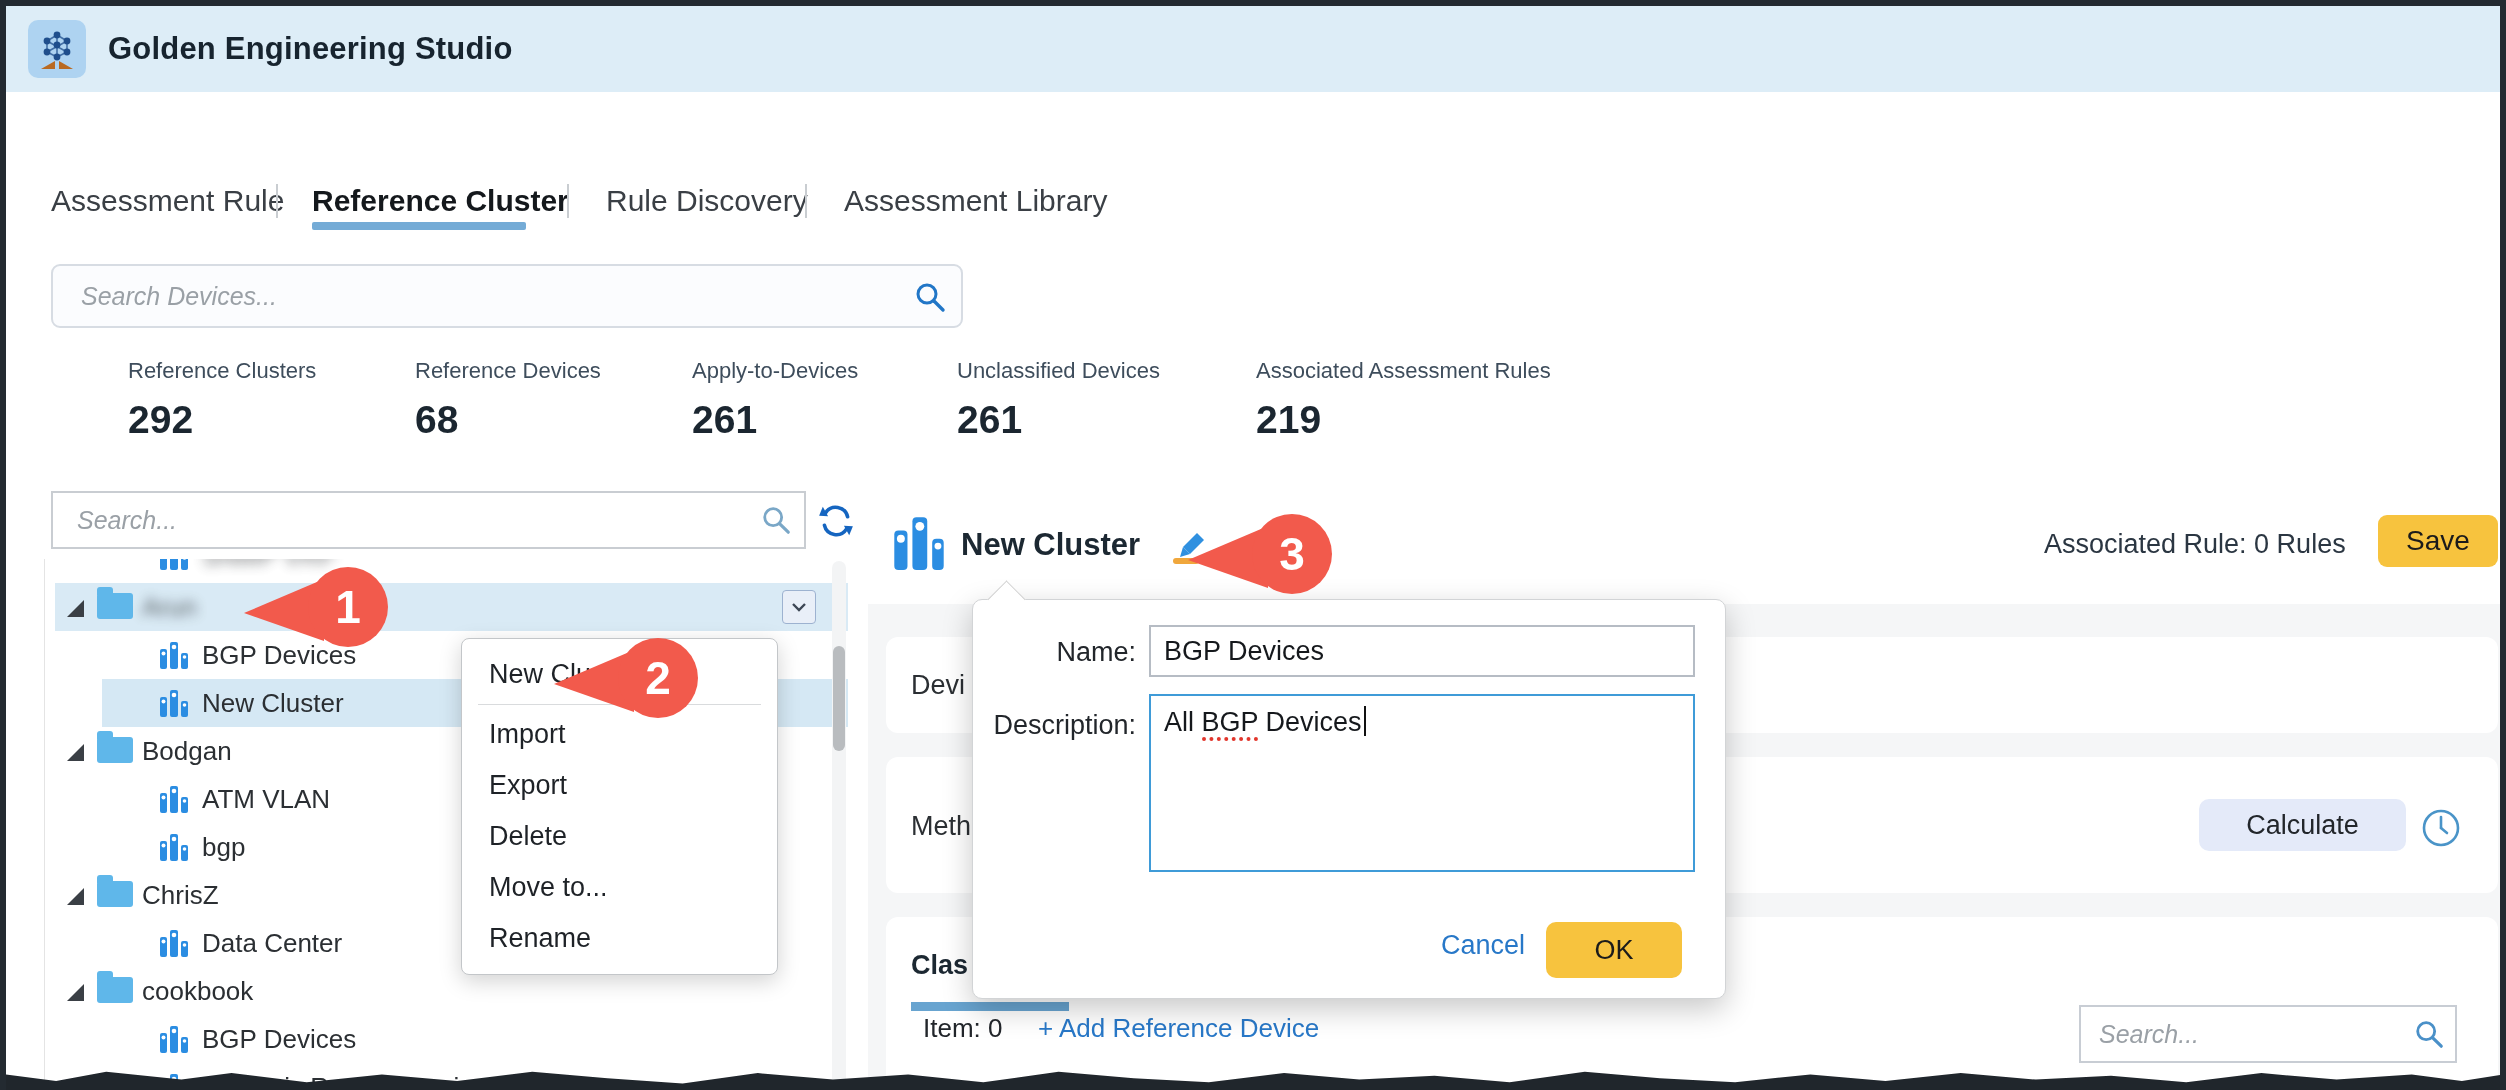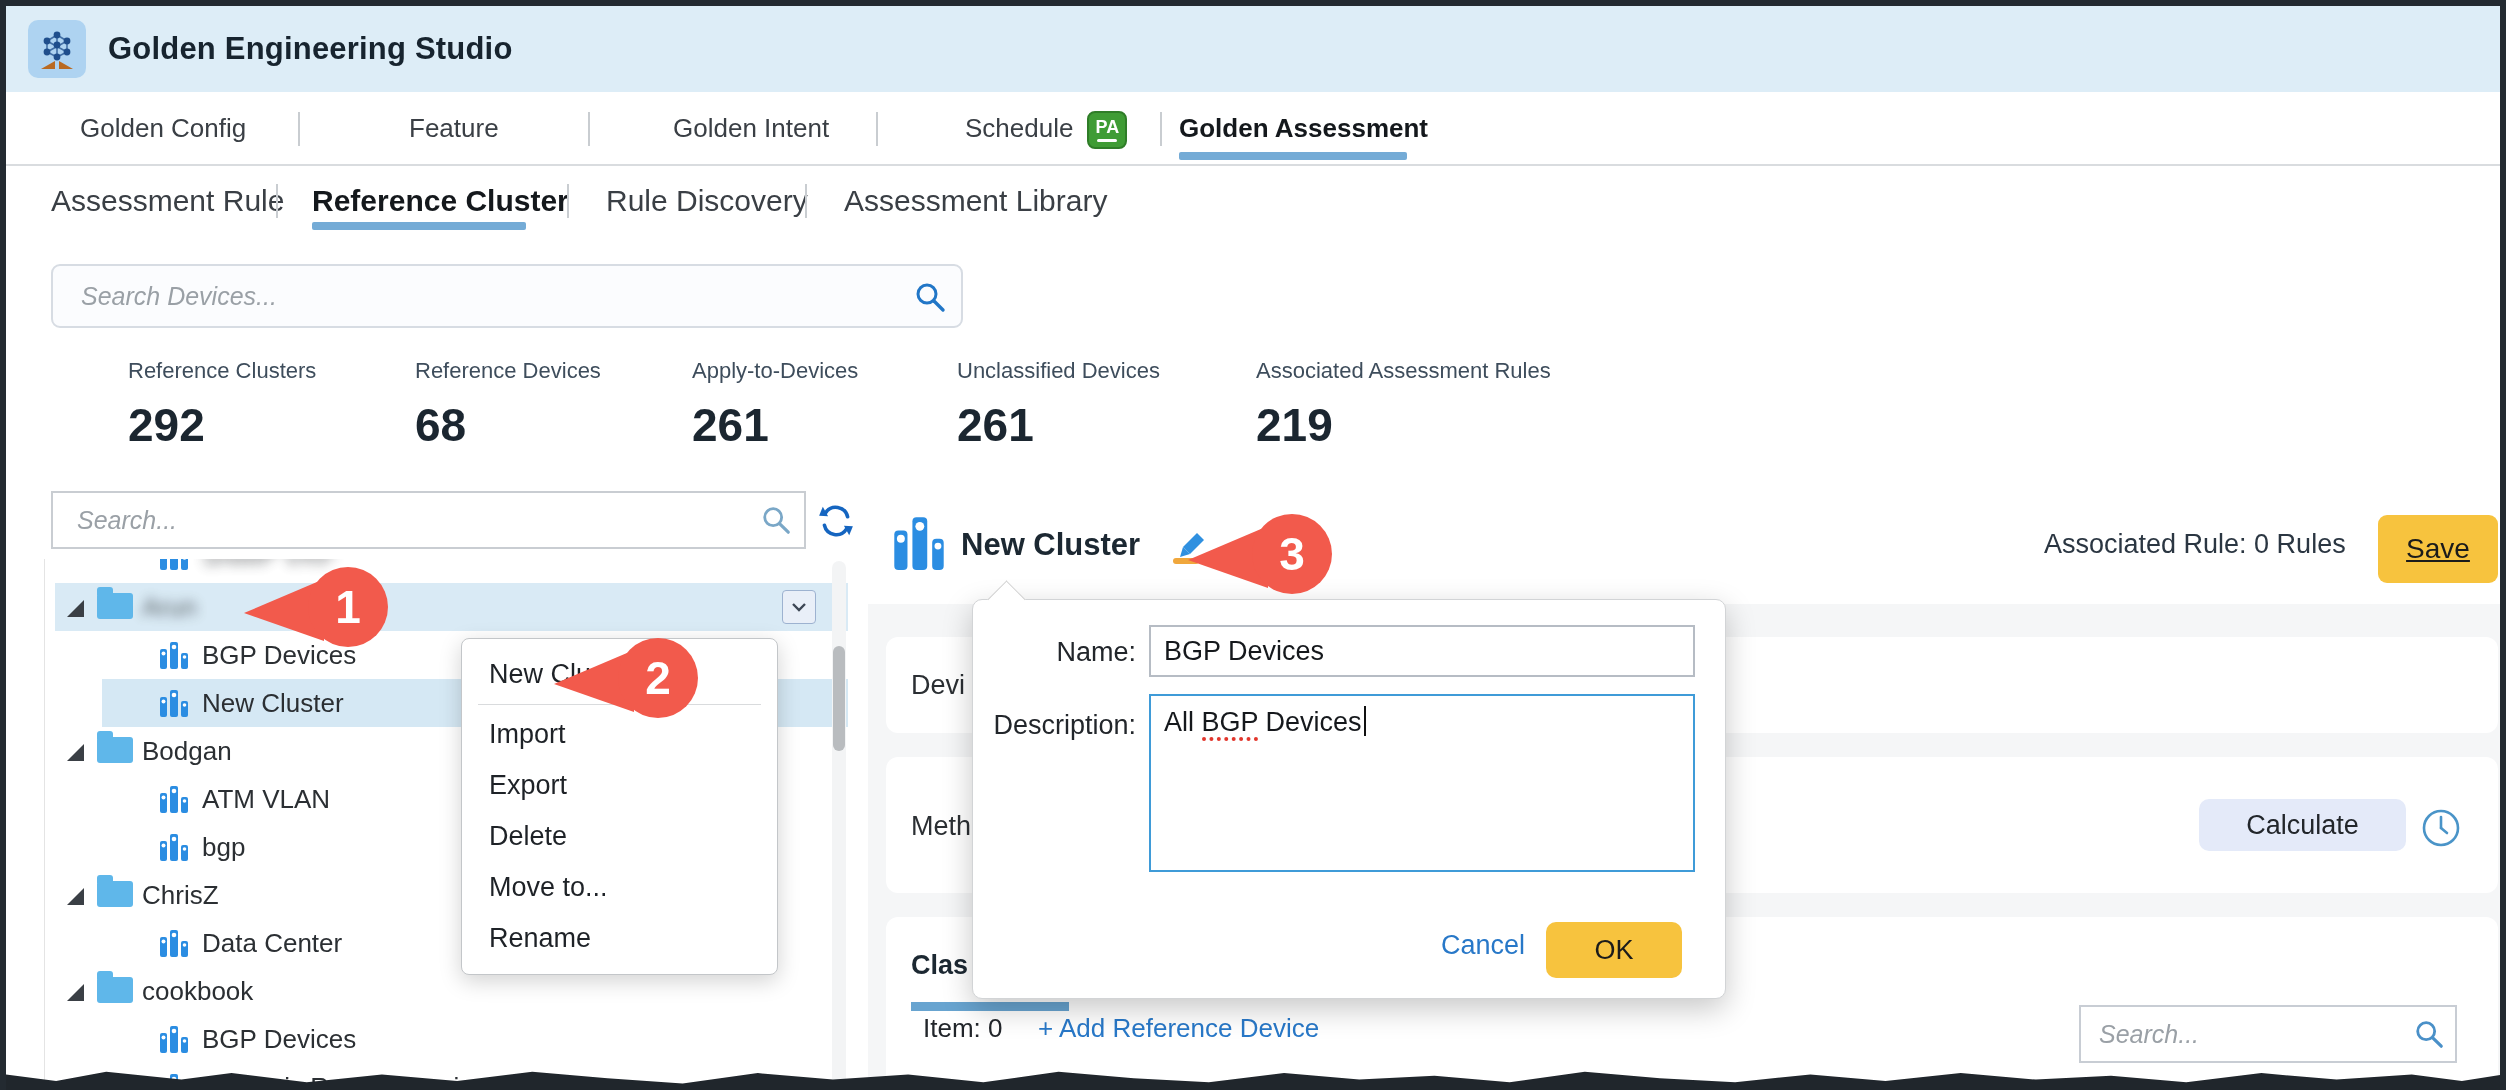--- a/index.html
+++ b/index.html
@@ -28,21 +28,21 @@
 
   
   .dev-search { position:absolute; left:45px; top:258px; width:912px; height:64px; background:#fbfcfe; border:2px solid #d7dce3; border-radius:9px; }
   .dev-search input { position:absolute; left:28px; top:0; width:700px; height:60px; border:none; outline:none; background:transparent; font-size:25px; font-family:inherit; color:#333; }
   .dev-search .mag { position:absolute; right:14px; top:14px; }
   input::placeholder { font-style:italic; color:#9aa0a6; font-family:inherit; }
 
   
   .stat { position:absolute; top:352px;margin-left:48px; }
   .stat-label { font-size:22px; color:#3e4d5c; }
-  .stat-value { margin-top:14px; font-size:46px; font-weight:bold; color:#1b2630; }
+  .stat-value { margin-top:14px; font-size:39px; font-weight:bold; color:#1b2630; }
 
   
   .lp-search { position:absolute; left:45px; top:485px; width:755px; height:58px; background:#fff; border:2px solid #c9cdd2; }
   .lp-search input { position:absolute; left:24px; top:0; width:660px; height:54px; border:none; outline:none; font-size:25px; font-family:inherit; color:#333; background:transparent; }
   .lp-search .mag { position:absolute; right:12px; top:11px; }
   .refresh-btn { position:absolute; left:810px; top:496px; width:40px; height:40px; background:transparent; border:none; cursor:pointer; }
 
   .tree { position:absolute; left:38px; top:553px; width:807px; height:537px; overflow:hidden; border-left:1px solid #e4e4e4; background:#fff; }
   .trow { position:absolute; left:0; right:0; height:48px; line-height:48px; font-size:26px; color:#2b2f33; cursor:pointer; }
   .rowbg { position:absolute; top:0; bottom:0; right:3px; z-index:0; }
@@ -67,21 +67,21 @@
 
   
   .callout { position:absolute; z-index:40; }
   .callout text { font-size:46px; font-weight:bold; fill:#fff; font-family:inherit; }
 
   
   .rp-header-ico { position:absolute; left:885px; top:503px; }
   .rp-title { position:absolute; left:955px; top:505px; height:68px; line-height:68px; font-size:31px; font-weight:bold; color:#1c2832; }
   .pencil-btn { position:absolute; left:1158px; top:514px; width:48px; height:48px; background:transparent; border:none; cursor:pointer; }
   .assoc-rule { position:absolute; left:2038px; top:523px; font-size:27px; color:#2b3642; }
-  .save-btn { position:absolute; left:2372px; top:509px; width:120px; height:68px; background:#f7c33e; border:none; border-radius:9px; font-size:28px; font-family:inherit; color:#1b1b1b; cursor:pointer;text-decoration:underline; }
+  .save-btn { position:absolute; left:2372px; top:509px; width:120px; height:52px; background:#f7c33e; border:none; border-radius:9px; font-size:28px; font-family:inherit; color:#1b1b1b; cursor:pointer; }
 
   .rp-body { position:absolute; left:862px; top:598px; width:1638px; height:492px; background:#f5f6f7; }
   .card { position:absolute; left:18px; width:1612px; background:#fff; border-radius:12px; }
   .card1 { top:33px; height:96px; }
   .card2 { top:153px; height:136px; }
   .card3 { top:313px; height:171px; border-radius:12px 12px 0 0; }
   .frag { position:absolute; left:25px; font-size:27px; color:#2b2f33; }
   .card1 .frag { top:33px; }
   .card2 .frag { top:54px; }
   .card3 .frag { top:33px; font-weight:bold; color:#1c2832; }
@@ -139,37 +139,20 @@
             <circle cx="23" cy="31" r="3.4"></circle>
             <circle cx="23" cy="19" r="3.4"></circle>
         </g>
         <path d="M7 43 L21 35 L21 43 Z" fill="#b96a22"></path>
         <path d="M39 43 L25 35 L25 43 Z" fill="#b96a22"></path>
       </svg>
     </div>
     <div class="app-title">Golden Engineering Studio</div>
   </div>
 
-  <div class="mainnav">
-    <div class="mtab" style="left:74px">Golden Config</div>
-    <div class="vdiv" style="left:292px"></div>
-    <div class="mtab" style="left:403px">Feature</div>
-    <div class="vdiv" style="left:582px"></div>
-    <div class="mtab" style="left:667px">Golden Intent</div>
-    <div class="vdiv" style="left:870px"></div>
-    <div class="mtab" style="left:959px">
-      <span>Schedule</span><span class="pa-badge">
-          <span>PA</span>
-          <span class="bar"></span>
-        </span>
-    </div>
-    <div class="vdiv" style="left:1154px"></div>
-    <div class="mtab active" style="left:1173px">Golden Assessment</div>
-    <div class="mtab-underline" style="left:1173px;width:228px"></div>
-  </div>
 
   <div class="subnav">
     <div class="stab" style="left:45px">Assessment Rule</div>
     <div class="vdiv" style="left:270px;top:16px"></div>
     <div class="stab active" style="left:306px">Reference Cluster</div>
     <div class="mtab-underline" style="left:306px;width:214px;top:54px"></div>
     <div class="vdiv" style="left:561px;top:16px"></div>
     <div class="stab" style="left:600px">Rule Discovery</div>
     <div class="vdiv" style="left:799px;top:16px"></div>
     <div class="stab" style="left:838px">Assessment Library</div>

